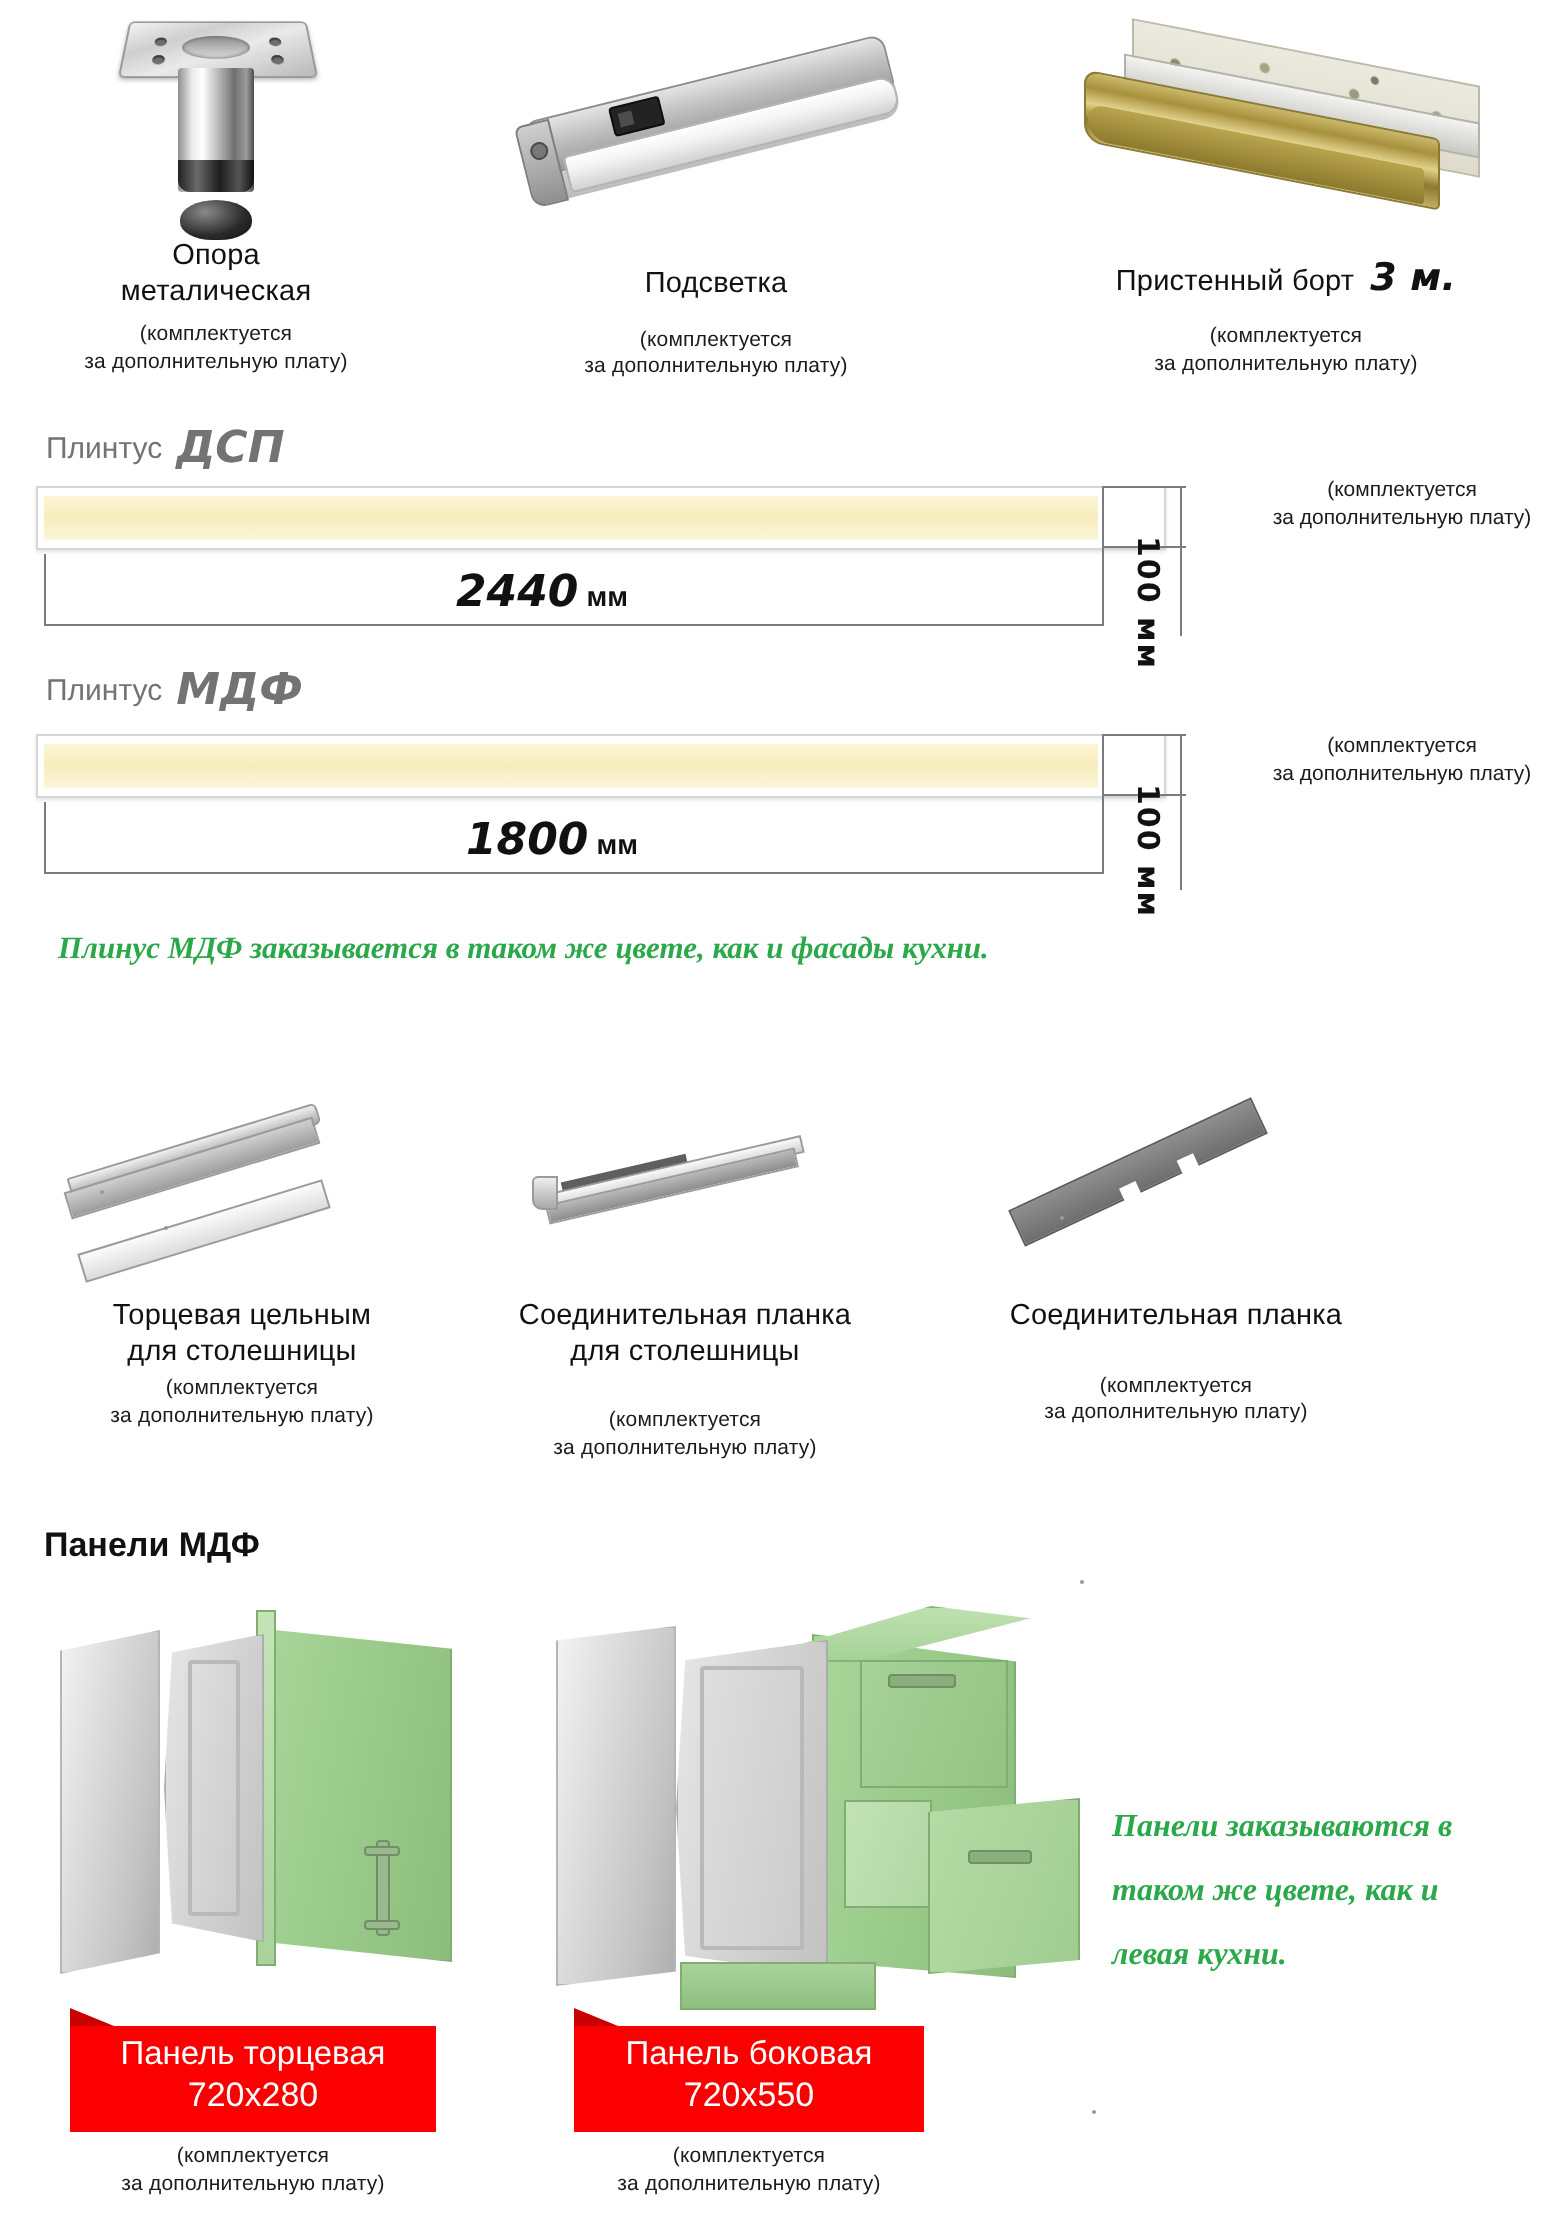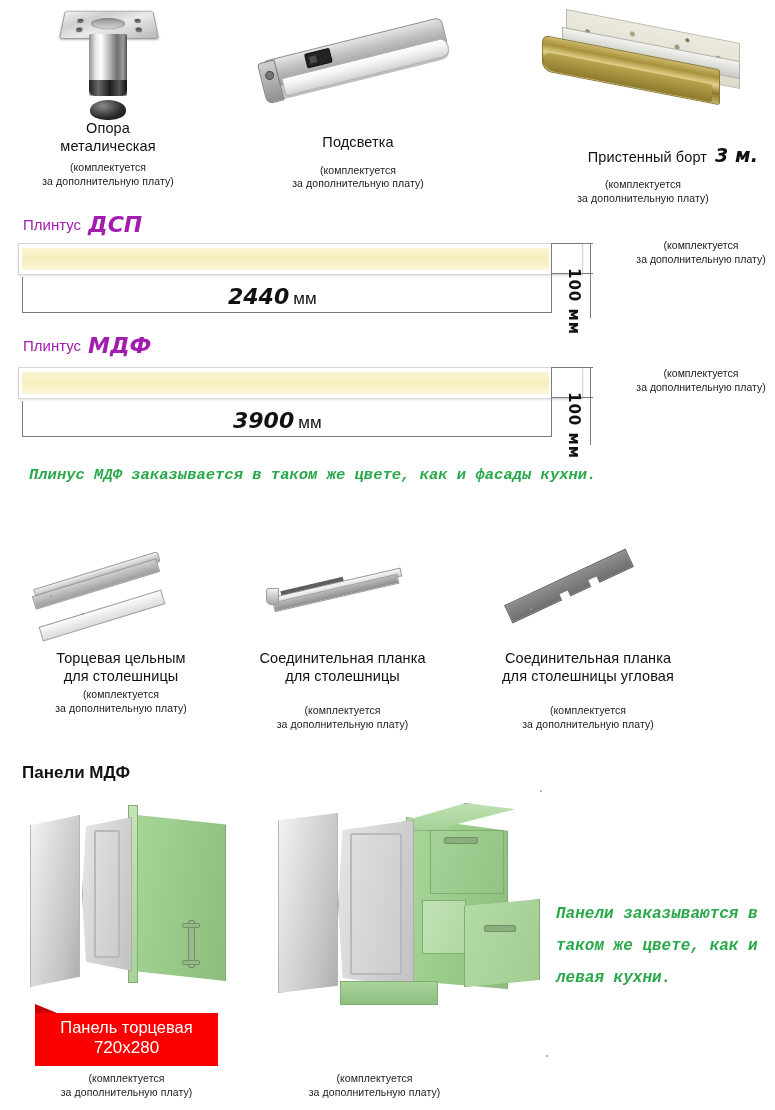--- a/index.html
+++ b/index.html
@@ -141,21 +141,21 @@
     border:1px solid #8c7a32;
   }
   .bort .gold2{
     position:absolute;left:6px;top:46px;width:168px;height:18px;
     transform:skewY(11deg);
     background:linear-gradient(180deg,#b9a44e,#8d7a2d);
     border-radius:8px 2px 2px 10px;
   }
 
   
-  .plinth-title{position:absolute;font-size:15px;color:#a21caf;white-space:nowrap;}
+  .plinth-title{position:absolute;font-size:15px;color:#737373;white-space:nowrap;}
   .plinth-title .big{font-size:22px;margin-left:7px;vertical-align:-2px;}
   .bar{
     position:absolute;
     border:1px solid #d6d6d6;
     background:#ffffff;
     box-shadow:0 1px 2px rgba(0,0,0,.12);
   }
   .bar .fill{
     position:absolute;left:3px;right:3px;top:4px;bottom:4px;
     background:linear-gradient(180deg,#fcf5d4 0%,#f7edbd 50%,#fbf6da 100%);
@@ -165,36 +165,36 @@
     background:#ffffff;border-left:1px solid #d6d6d6;
   }
   .dimline{position:absolute;height:1px;background:#7b7b7b;}
   .dimtick{position:absolute;width:1px;background:#7b7b7b;}
   .dimtext{
     position:absolute;
     font-family:"DejaVu Sans", sans-serif;
     font-style:italic;font-weight:bold;
     font-size:22px;color:#111;white-space:nowrap;
   }
-  .dimtext .u{font-size:17px;font-style:normal;font-weight:normal;margin-left:4px;font-family:"Liberation Sans",sans-serif;}
+  .dimtext .u{font-size:14px;font-style:normal;font-weight:bold;margin-left:4px;font-family:"Liberation Sans",sans-serif;}
   .vdim{
     position:absolute;
     writing-mode:vertical-rl;
     font-family:"DejaVu Sans", sans-serif;
     font-weight:bold;font-size:15px;color:#111;letter-spacing:1px;
     white-space:nowrap;
   }
   .note-right{
     position:absolute;font-size:10.5px;text-align:center;line-height:1.35;color:#1b1b1b;
   }
 
   
   .note-hand{
     position:absolute;
-    font-family:Liberation Mono, monospace;
+    font-family:Liberation Serif, serif;
     font-style:italic;font-weight:bold;
     font-size:15.5px;
     white-space:nowrap;
   }
   .green{color:#2aa84a;}
   .red{color:#e02020;}
 
   
   .strip-art{position:relative;height:92px;}
   .sbar{
@@ -306,21 +306,21 @@
 
     <div class="prod" style="left:528px;top:2px;">
       <div class="art">
         <div class="bort">
           <div class="stone"></div>
           <div class="edge"></div>
           <div class="gold"></div>
           <div class="gold2"></div>
         </div>
       </div>
-      <div class="cap-main" style="margin-top:24px;text-align:right;">
+      <div class="cap-main" style="margin-top:8px;">
         <span>Пристенный борт</span><span class="hand" style="font-size:19px;margin-left:8px;">3 м.</span>
       </div>
       <div class="cap-sub" style="margin-top:11px;">
         <div>(комплектуется</div>
         <div>за дополнительную плату)</div>
       </div>
     </div>
   </div>
 
   <div>
@@ -358,21 +358,21 @@
 
     <div class="bar" style="left:18px;top:367px;width:563px;height:30px;">
       <div class="fill" style="right:33px;"></div>
       <div class="endcap"></div>
     </div>
 
     <div class="dimline" style="left:22px;top:436px;width:530px;"></div>
     <div class="dimtick" style="left:22px;top:401px;height:35px;"></div>
     <div class="dimtick" style="left:551px;top:367px;height:69px;"></div>
     <div class="dimtext" style="left:233px;top:408px;">
-      <span>3900</span><span class="u">мм</span>
+      <span>1800</span><span class="u">мм</span>
     </div>
 
     <div class="dimline" style="left:551px;top:367px;width:42px;"></div>
     <div class="dimline" style="left:551px;top:397px;width:42px;"></div>
     <div class="dimtick" style="left:590px;top:367px;height:78px;"></div>
     <div class="vdim" style="left:565px;top:392px;">100 мм</div>
 
     <div class="note-right" style="left:628px;top:366px;width:146px;">
       <div>(комплектуется</div>
       <div>за дополнительную плату)</div>
@@ -426,21 +426,20 @@
       <div class="strip-art">
         <div>
           <div class="sbar" style="left:40px;top:16px;width:132px;height:18px;transform:rotate(-25deg);background:linear-gradient(180deg,#8e8e8e,#6e6e6e);border-color:#5e5e5e;"></div>
           <div style="position:absolute;left:128px;top:18px;width:9px;height:10px;background:#ffffff;transform:rotate(-25deg);"></div>
           <div style="position:absolute;left:99px;top:32px;width:9px;height:9px;background:#ffffff;transform:rotate(-25deg);"></div>
           <div class="tiny-dot" style="left:68px;top:48px;"></div>
         </div>
       </div>
       <div class="cap-main" style="margin-top:-2px;">
         <div>Соединительная планка</div>
-        <div>для столешницы угловая</div>
       </div>
       <div class="cap-sub" style="margin-top:19px;">
         <div>(комплектуется</div>
         <div>за дополнительную плату)</div>
       </div>
     </div>
   </div>
 
   <div class="sect-title" style="left:22px;top:763px;">Панели МДФ</div>
   <div class="tiny-dot" style="left:540px;top:790px;"></div>
@@ -491,20 +490,24 @@
     <div class="handle" style="left:206px;top:130px;width:30px;height:5px;background:#8aae7c;"></div>
 
     <div class="door" style="left:60px;top:25px;width:74px;height:166px;
        clip-path:polygon(6% 6%,100% 0%,100% 100%,6% 94%,0% 50%);">
       <div class="inner"></div>
     </div>
 
     <div class="green-box" style="left:62px;top:186px;width:96px;height:22px;background:linear-gradient(180deg,#a9d39b,#8fbf7f);"></div>
   </div>
 
+  <div class="ribbon" style="left:287px;top:1013px;width:175px;">
+    <span>Панель боковая</span>
+    <span class="dim">720x550</span>
+  </div>
   <div class="cap-sub" style="position:absolute;left:287px;top:1072px;width:175px;margin:0;">
     <div>(комплектуется</div>
     <div>за дополнительную плату)</div>
   </div>
 
   <div class="note-hand green" style="left:556px;top:905px;font-size:16px;">Панели заказываются в</div>
   <div class="note-hand green" style="left:556px;top:937px;font-size:16px;">таком же цвете, как и</div>
   <div class="note-hand green" style="left:556px;top:969px;font-size:16px;">левая кухни.</div>
 
 </div>

